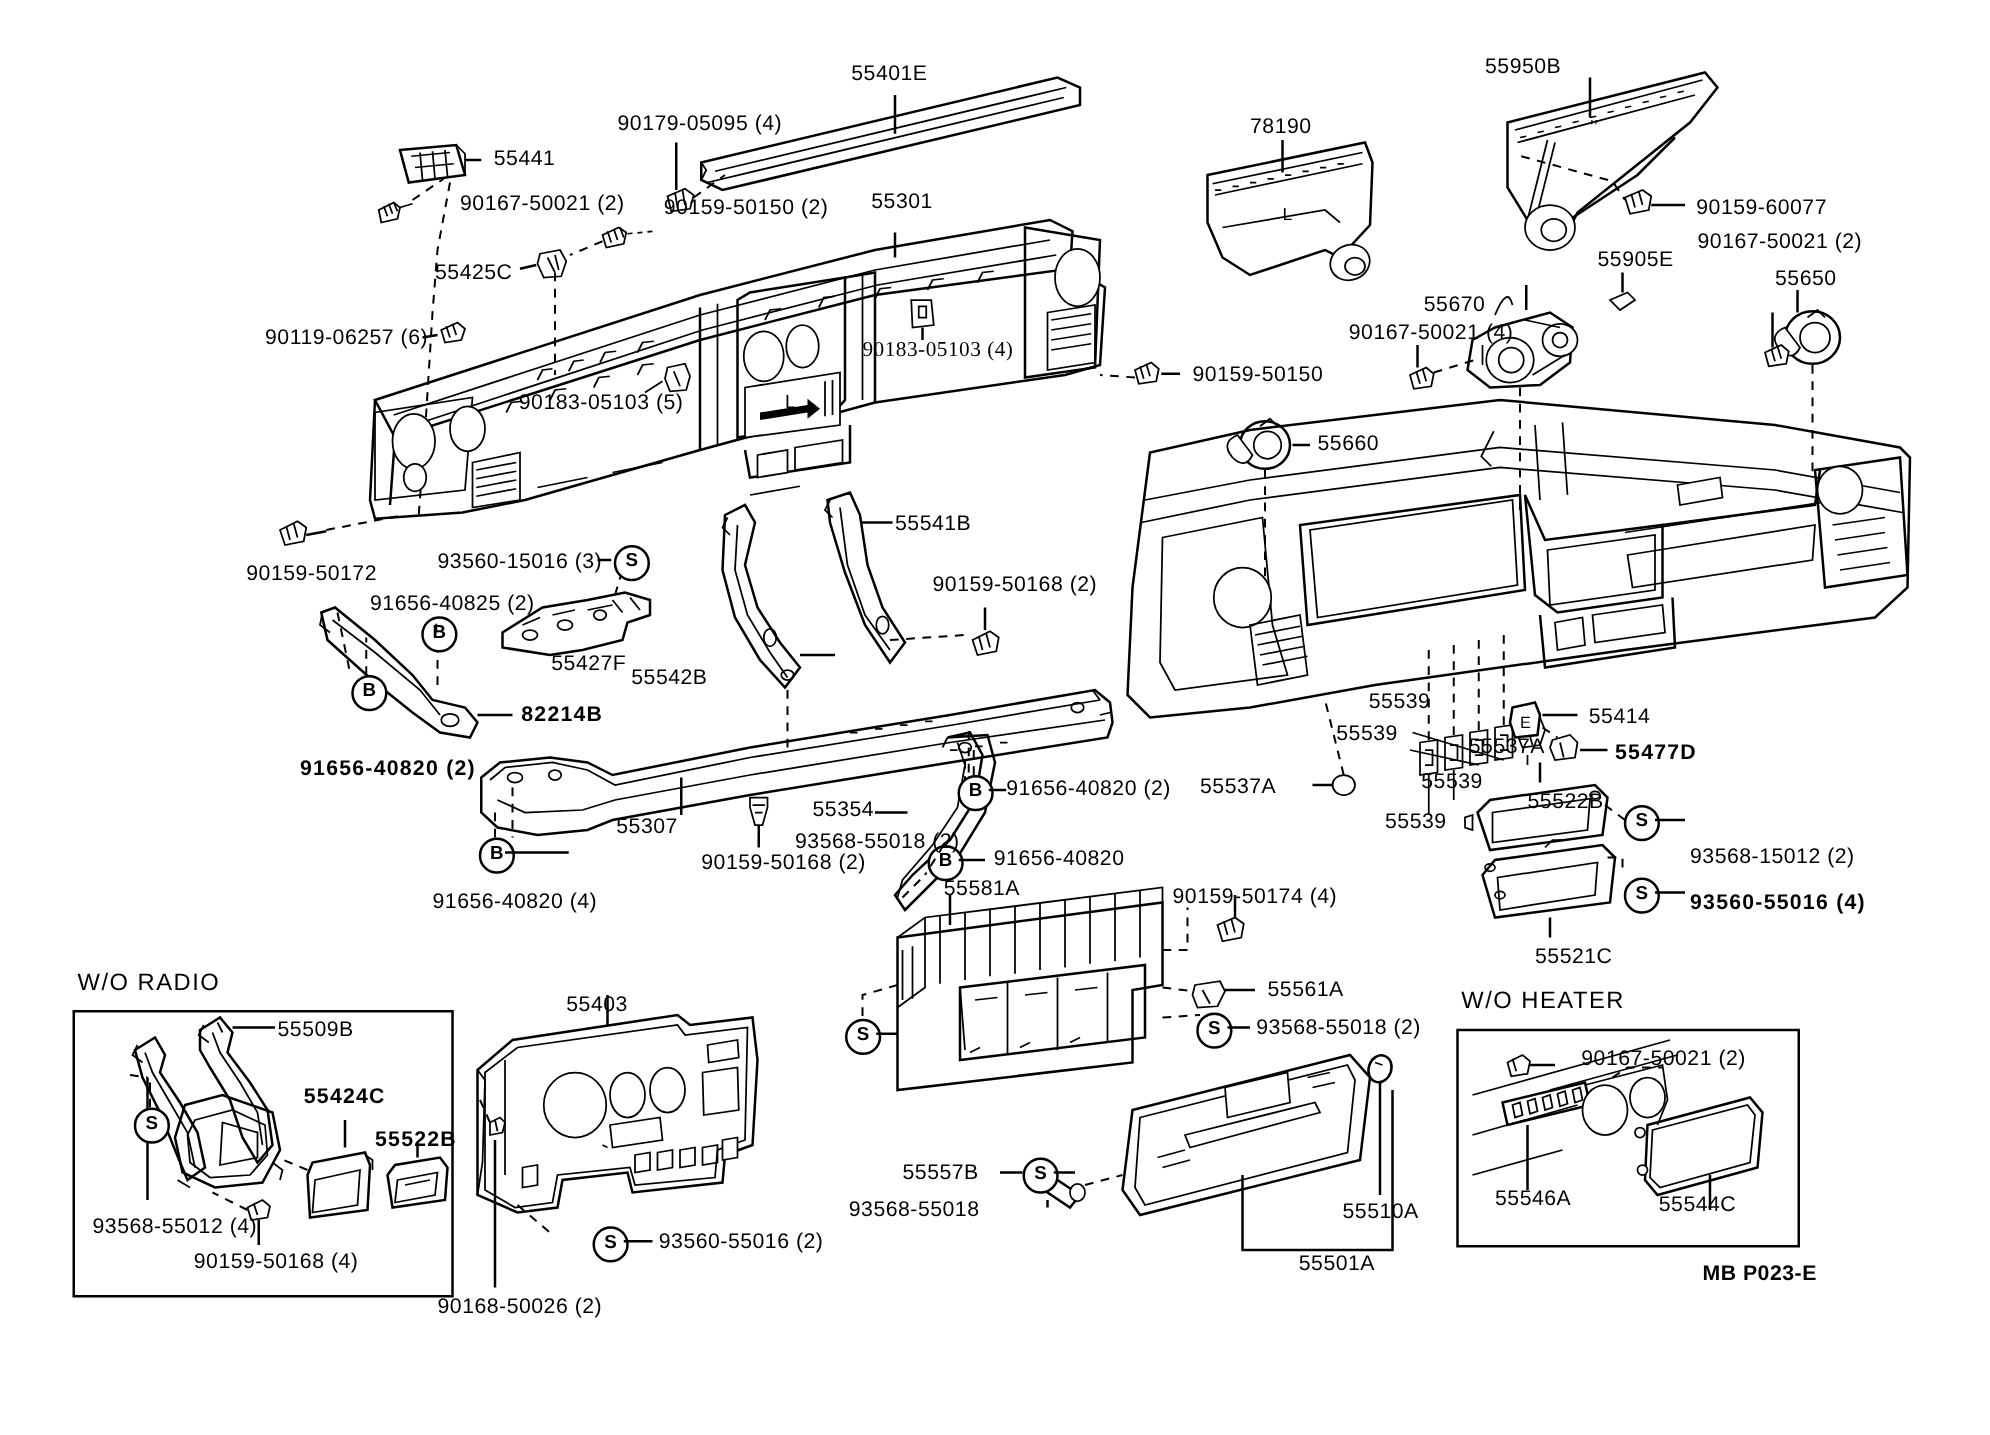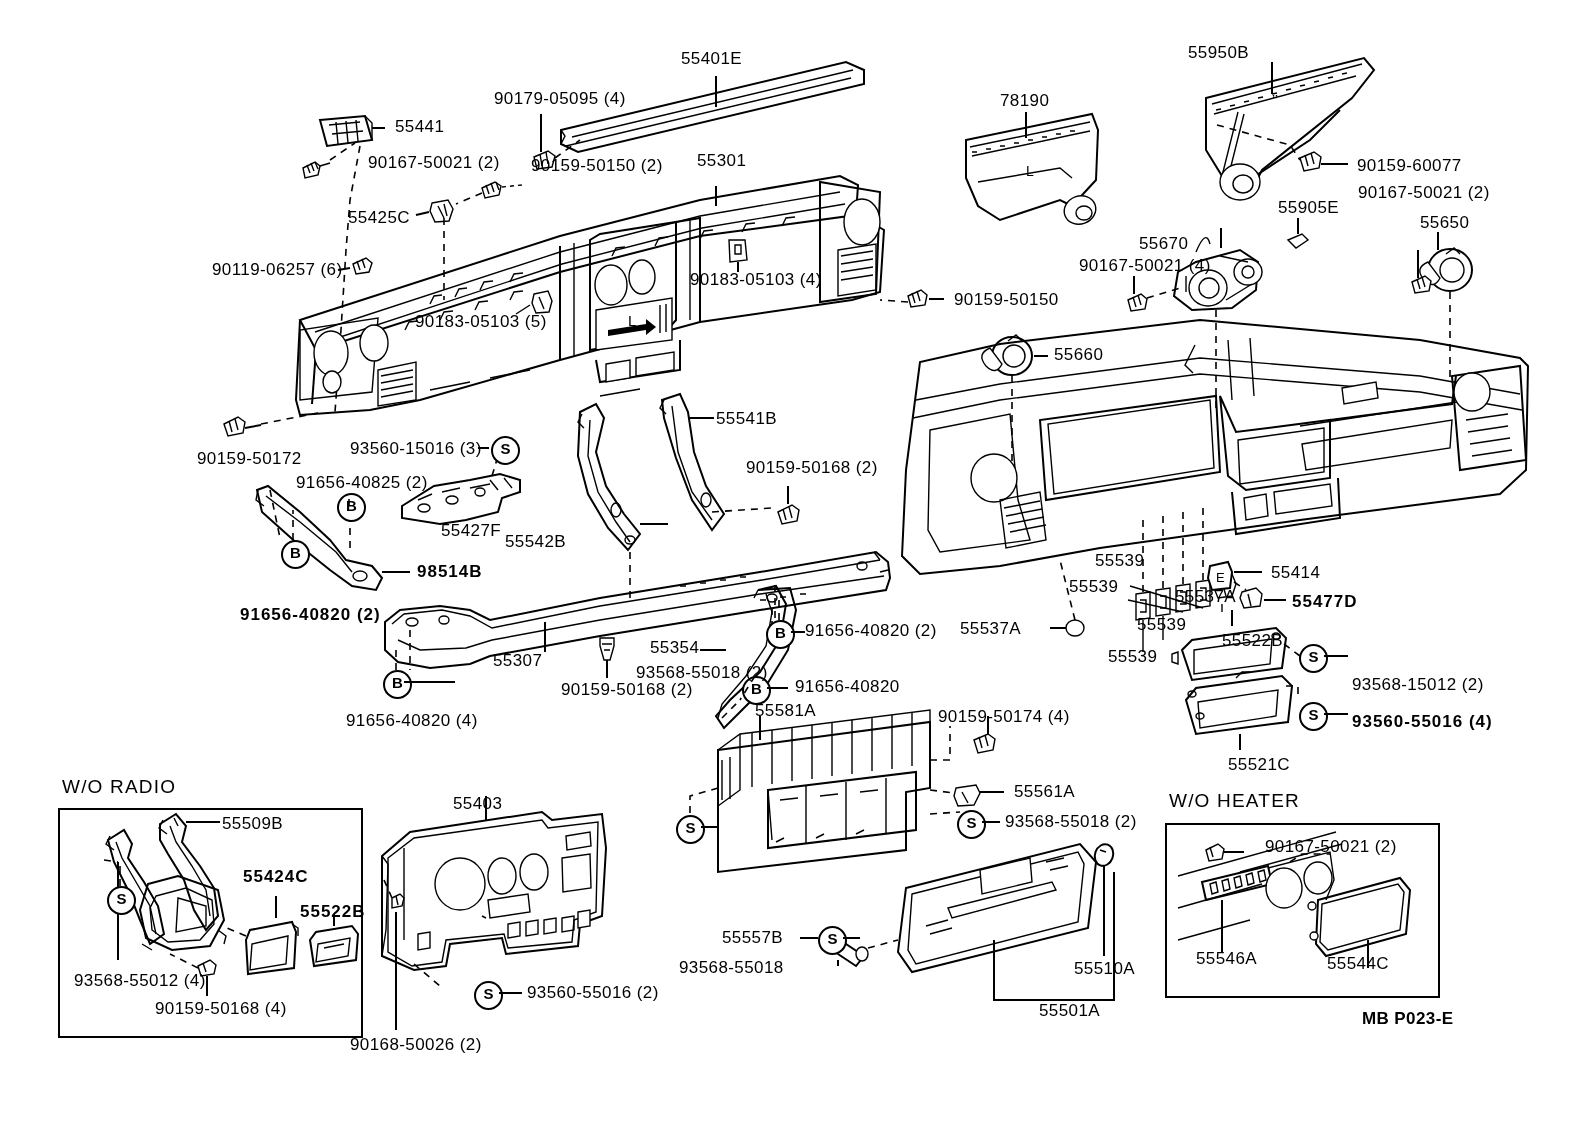--- a/index.html
+++ b/index.html
@@ -582,36 +582,36 @@
 
 <div class="lbl" style="left:395px;top:118px;">55441</div>
 <div class="lbl" style="left:368px;top:154px;">90167-50021 (2)</div>
 <div class="lbl" style="left:494px;top:90px;">90179-05095 (4)</div>
 <div class="lbl" style="left:531px;top:157px;">90159-50150 (2)</div>
 <div class="lbl" style="left:348px;top:209px;">55425C</div>
 <div class="lbl" style="left:212px;top:261px;">90119-06257 (6)</div>
 <div class="lbl" style="left:415px;top:313px;">90183-05103 (5)</div>
 <div class="lbl" style="left:681px;top:50px;">55401E</div>
 <div class="lbl" style="left:697px;top:152px;">55301</div>
-<div class="lbl" style="left:690px;top:271px;">90183-05103 (4)</div>
+<div class="lbl" style="left:690px;top:271px;font-family:Liberation Serif, serif;">90183-05103 (4)</div>
 <div class="lbl" style="left:954px;top:291px;">90159-50150</div>
 <div class="lbl" style="left:1000px;top:92px;">78190</div>
 <div class="lbl" style="left:1188px;top:44px;">55950B</div>
 <div class="lbl" style="left:1357px;top:157px;">90159-60077</div>
 <div class="lbl" style="left:1358px;top:184px;">90167-50021 (2)</div>
 <div class="lbl" style="left:1278px;top:199px;">55905E</div>
 <div class="lbl" style="left:1420px;top:214px;">55650</div>
 <div class="lbl" style="left:1139px;top:225px;margin-top:10px;">55670</div>
 <div class="lbl" style="left:1079px;top:257px;">90167-50021 (4)</div>
 <div class="lbl" style="left:1054px;top:346px;">55660</div>
 <div class="lbl" style="left:197px;top:450px;">90159-50172</div>
 <div class="lbl" style="left:350px;top:440px;">93560-15016 (3)</div>
 <div class="lbl" style="left:296px;top:474px;">91656-40825 (2)</div>
 <div class="lbl" style="left:441px;top:522px;">55427F</div>
-<div class="lbl code" style="left:417px;top:563px;">98514B</div>
+<div class="lbl code" style="left:417px;top:563px;">82214B</div>
 <div class="lbl code" style="left:240px;top:606px;">91656-40820 (2)</div>
 <div class="lbl" style="left:505px;top:533px;">55542B</div>
 <div class="lbl" style="left:716px;top:410px;">55541B</div>
 <div class="lbl" style="left:746px;top:459px;">90159-50168 (2)</div>
 <div class="lbl" style="left:493px;top:652px;">55307</div>
 <div class="lbl" style="left:561px;top:681px;">90159-50168 (2)</div>
 <div class="lbl" style="left:346px;top:712px;">91656-40820 (4)</div>
 <div class="lbl" style="left:650px;top:639px;">55354</div>
 <div class="lbl" style="left:805px;top:622px;">91656-40820 (2)</div>
 <div class="lbl" style="left:795px;top:678px;">91656-40820</div>

